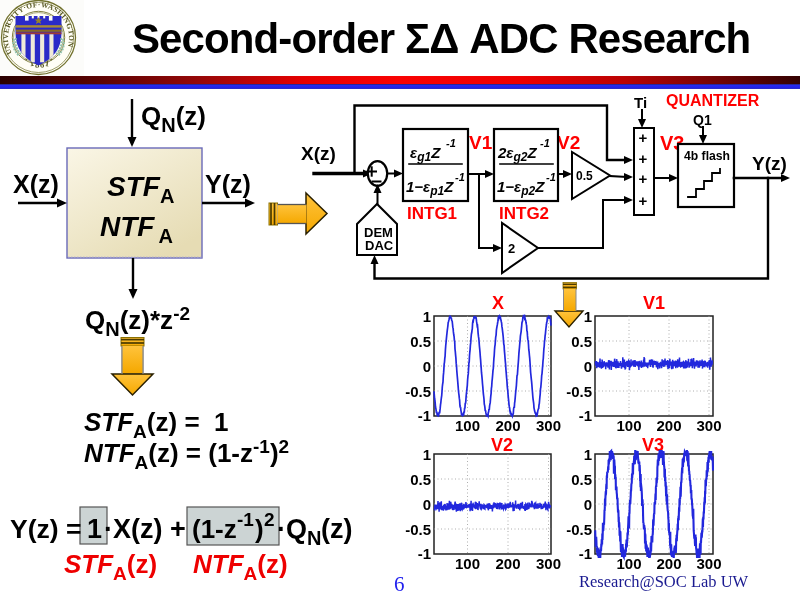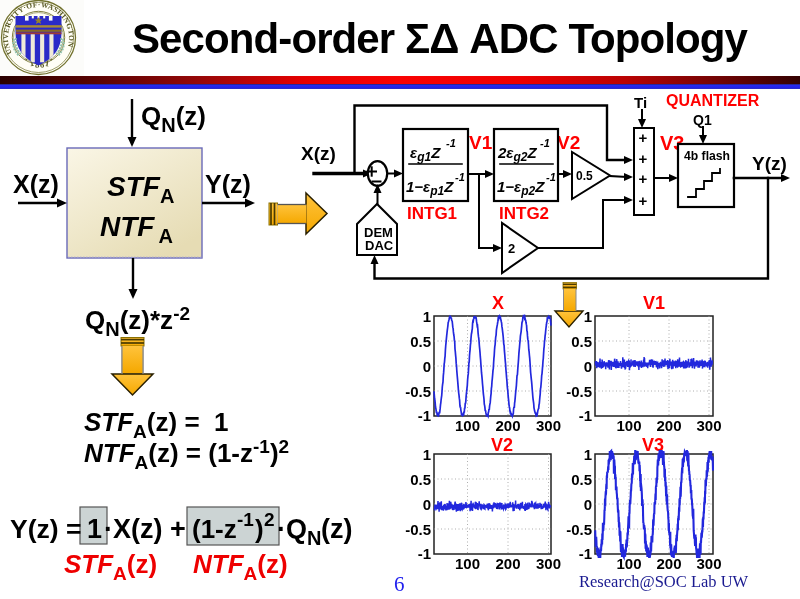--- a/index.html
+++ b/index.html
@@ -12,21 +12,21 @@
 #barred { left:0; top:76px; width:800px; height:8px;
   background:linear-gradient(90deg,#2a0000 0%,#5a0303 12%,#970808 25%,#e60000 38%,#f90303 50%,#ee0000 65%,#bb0303 78%,#700404 90%,#330101 100%); }
 #barblue { left:0; top:84px; width:800px; height:4.8px;
   background:linear-gradient(180deg,#242470 0%,#2828ee 30%,#2222e2 80%,#3333bb 100%); }
 </style>
 </head>
 <body>
 <div id="slide">
 <div class="abs" id="barred"></div>
 <div class="abs" id="barblue"></div>
-<div class="abs" id="title">Second-order ΣΔ ADC Topology</div>
+<div class="abs" id="title">Second-order ΣΔ ADC Research</div>
 
 <svg class="abs" style="left:0;top:0" width="800" height="599" viewBox="0 0 800 599">
 <defs>
 <linearGradient id="boxg" x1="0" y1="0" x2="0.7" y2="1">
  <stop offset="0" stop-color="#faf6e6"></stop>
           <stop offset="1" stop-color="#e6dcb4"></stop>
 </linearGradient>
 <linearGradient id="og" x1="0" y1="0" x2="0" y2="1">
  <stop offset="0" stop-color="#ffc33c"></stop>
           <stop offset="1" stop-color="#f5a800"></stop>

